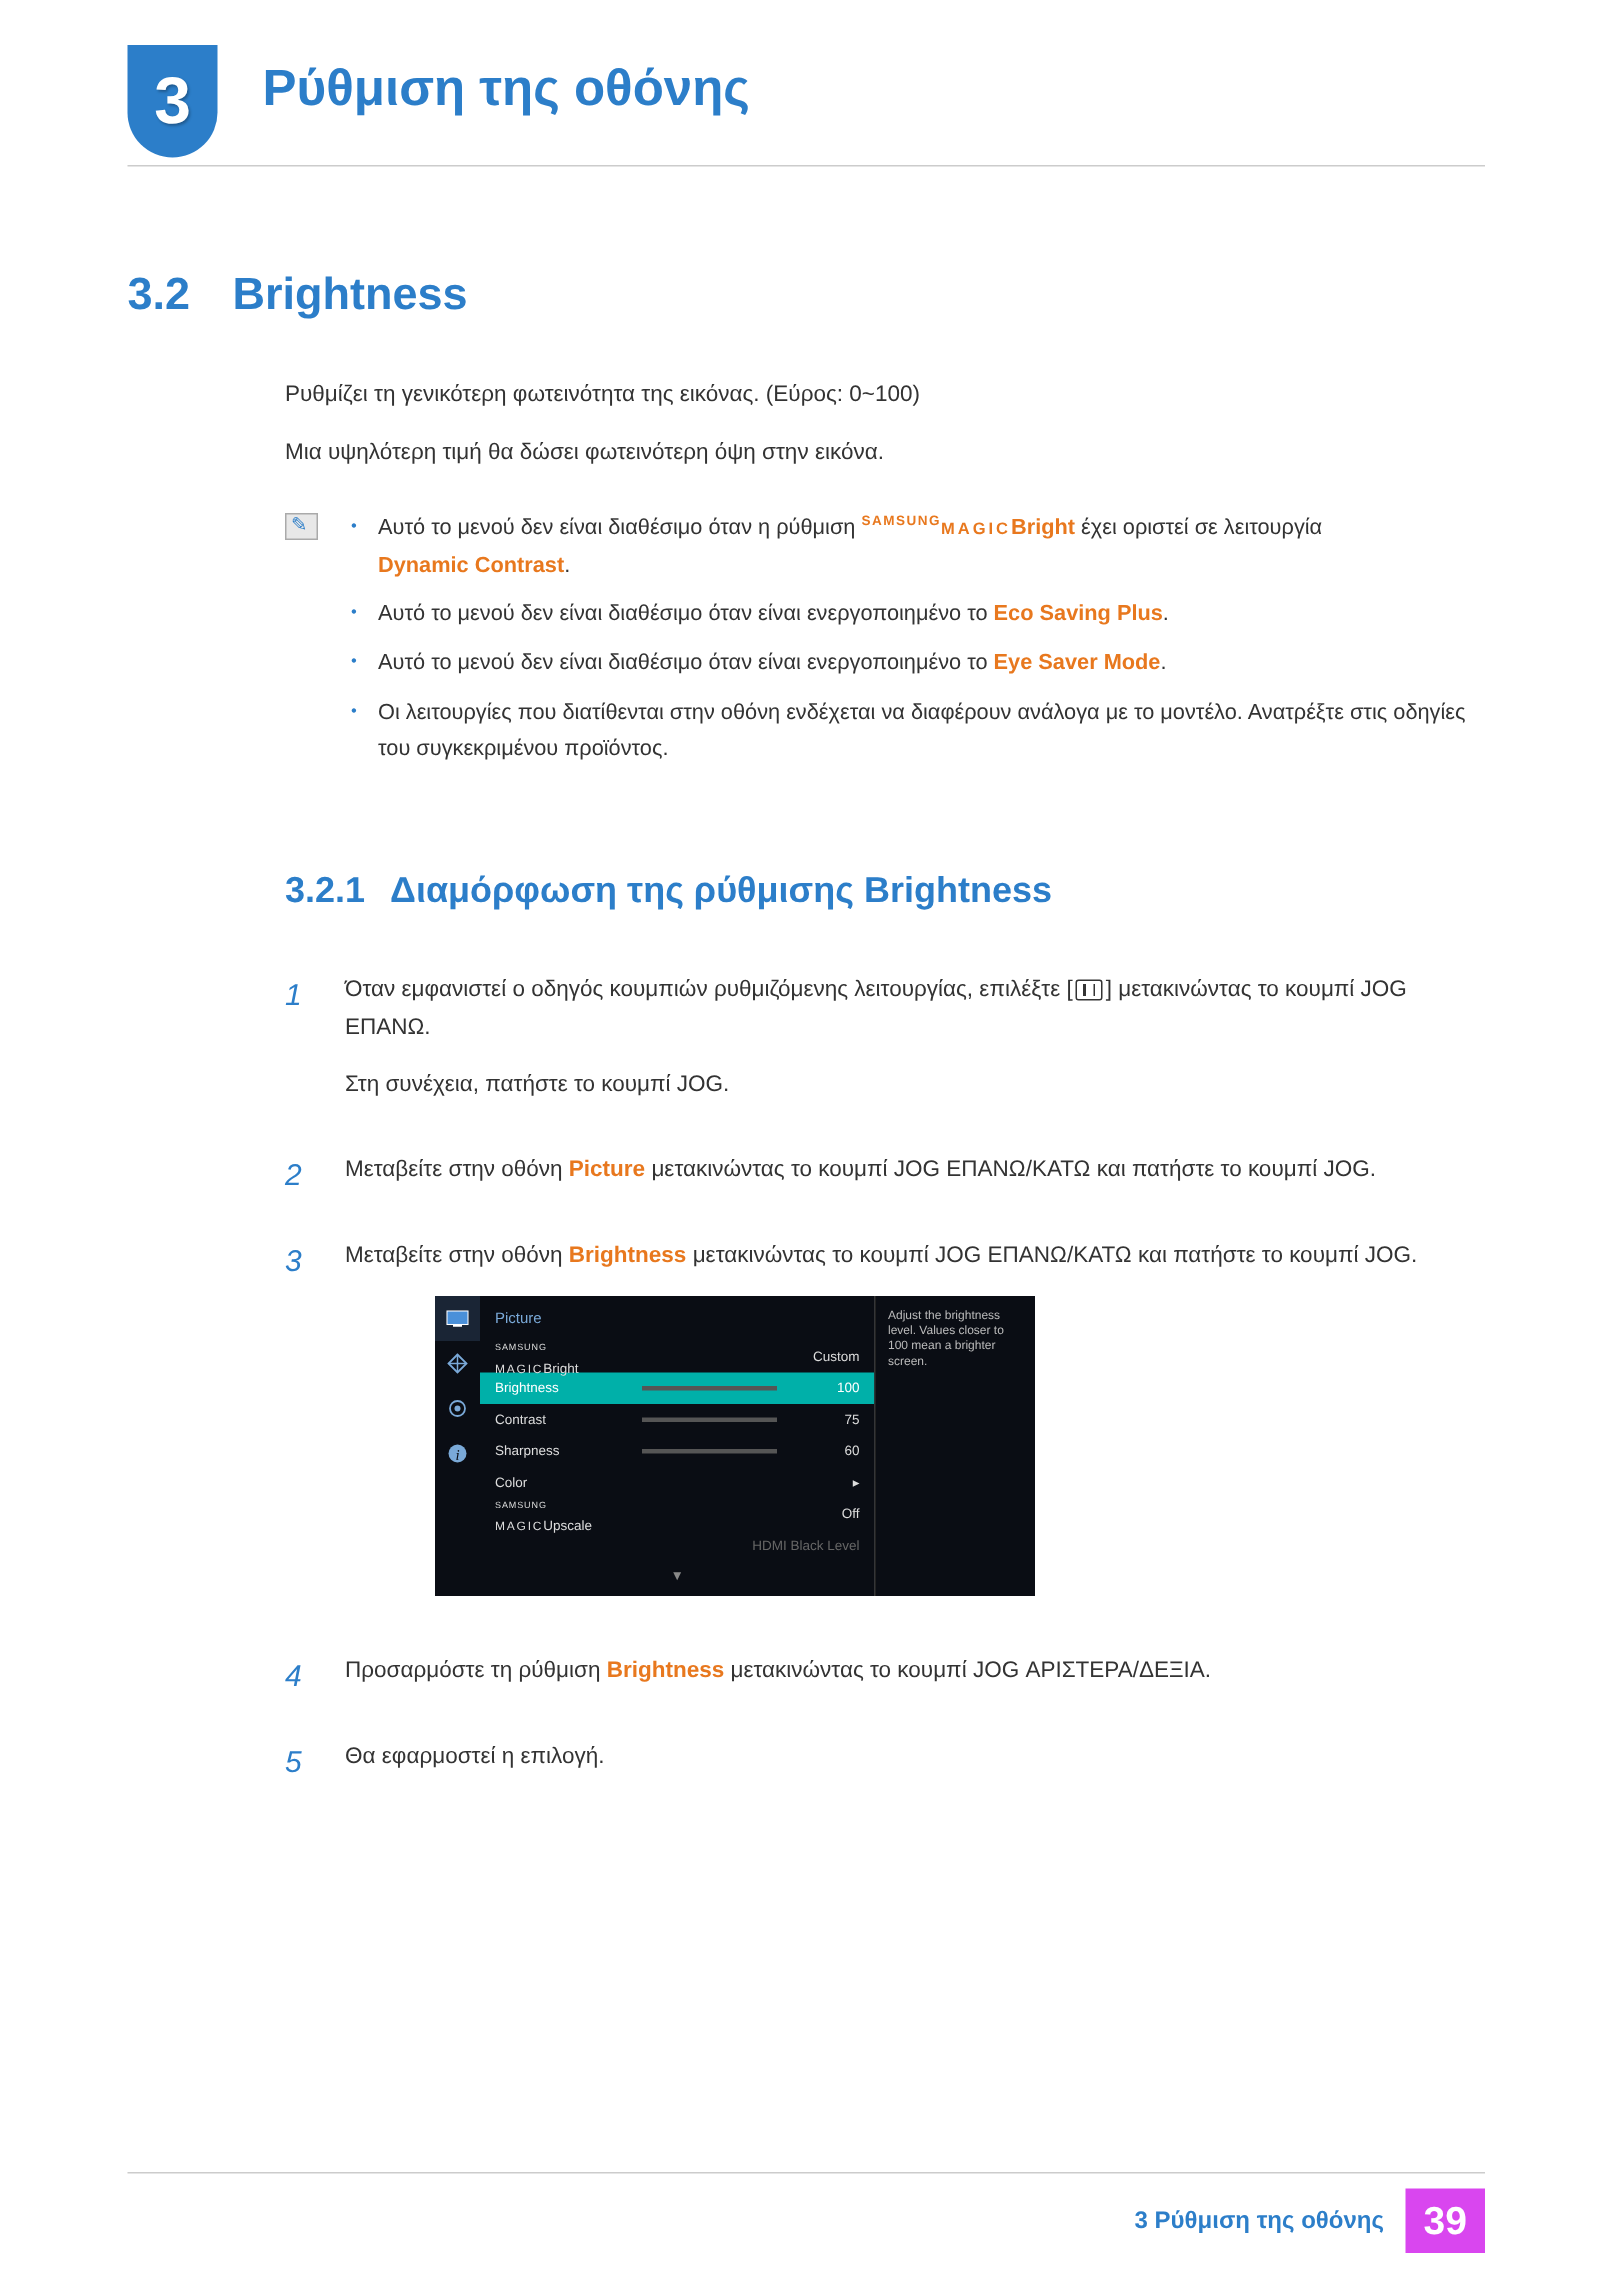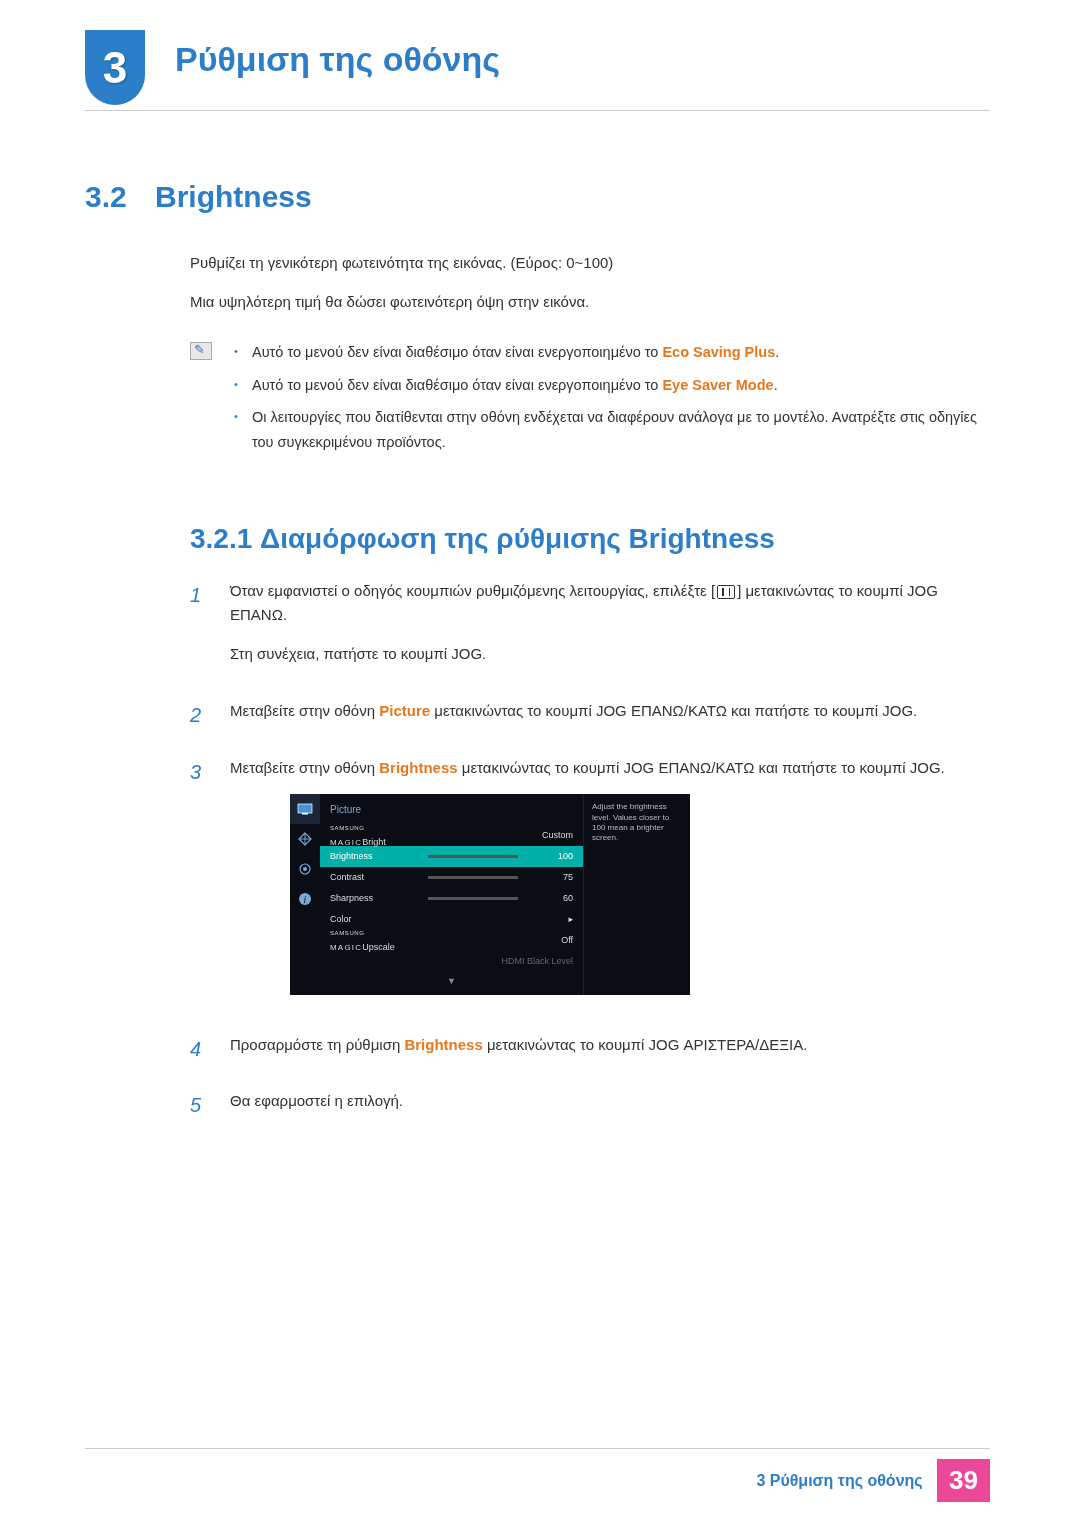--- a/index.html
+++ b/index.html
@@ -95,25 +95,25 @@
     left: 4px;
     color: #2c7ec9;
     font-size: 11px;
     top: 2px;
   }
   .highlight-orange { color: #e8781e; font-weight: bold; }
   .magic-logo { font-size: 9px; color: #e8781e; font-weight: bold; letter-spacing: 1px; vertical-align: super; }
   .magic-sub { font-size: 11px; color: #e8781e; font-weight: bold; letter-spacing: 2px; }
   .subsection-heading {
     color: #2c7ec9;
-    font-size: 28px;
+    font-size: 24px;
     font-weight: bold;
     margin-top: 60px;
     margin-left: 105px;
-    margin-bottom: 24px;
+    margin-bottom: 40px;
   }
   .sub-num { display: inline-block; min-width: 70px; }
   .steps { margin-left: 105px; }
   .step-row { display: flex; gap: 20px; margin-bottom: 18px; font-size: 15px; line-height: 1.65; }
   .step-num { color: #2c7ec9; font-style: italic; font-size: 20px; font-weight: normal; min-width: 20px; }
   .step-body { flex: 1; }
   .step-body p { margin-bottom: 14px; }
   .jog-icon {
     display: inline-block;
     width: 18px;
@@ -204,21 +204,21 @@
     bottom: 25px;
     left: 85px;
     right: 90px;
     border-top: 1px solid #ccc;
     padding-top: 10px;
     text-align: right;
   }
   .footer-text { color: #2c7ec9; font-weight: bold; font-size: 16px; display: inline-block; vertical-align: middle; margin-right: 10px; }
   .footer-page {
     display: inline-block;
-    background: #ec4899;
+    background: #d946ef;
     color: #fff;
     font-weight: bold;
     font-size: 26px;
     padding: 6px 12px;
     vertical-align: middle;
   }
 </style>
 </head>
 <body>
 
@@ -231,20 +231,23 @@
   <h2 class="section-heading">
     <span class="section-num">3.2</span><span>Brightness</span>
   </h2>
 
   <p class="intro-text">Ρυθμίζει τη γενικότερη φωτεινότητα της εικόνας. (Εύρος: 0~100)</p>
   <p class="intro-text">Μια υψηλότερη τιμή θα δώσει φωτεινότερη όψη στην εικόνα.</p>
 
   <div class="note-block">
     <div class="note-icon"></div>
     <ul class="note-list">
+      <li>
+        <span>Αυτό το μενού δεν είναι διαθέσιμο όταν η ρύθμιση </span><span class="magic-logo">SAMSUNG</span><span class="magic-sub">MAGIC</span><span class="highlight-orange">Bright</span><span> έχει οριστεί σε λειτουργία </span><br><span class="highlight-orange">Dynamic Contrast</span><span>.</span>
+      </li>
       <li>
         <span>Αυτό το μενού δεν είναι διαθέσιμο όταν είναι ενεργοποιημένο το </span><span class="highlight-orange">Eco Saving Plus</span><span>.</span>
       </li>
       <li>
         <span>Αυτό το μενού δεν είναι διαθέσιμο όταν είναι ενεργοποιημένο το </span><span class="highlight-orange">Eye Saver Mode</span><span>.</span>
       </li>
       <li>Οι λειτουργίες που διατίθενται στην οθόνη ενδέχεται να διαφέρουν ανάλογα με το μοντέλο. Ανατρέξτε στις οδηγίες του συγκεκριμένου προϊόντος.</li>
     </ul>
   </div>
 

